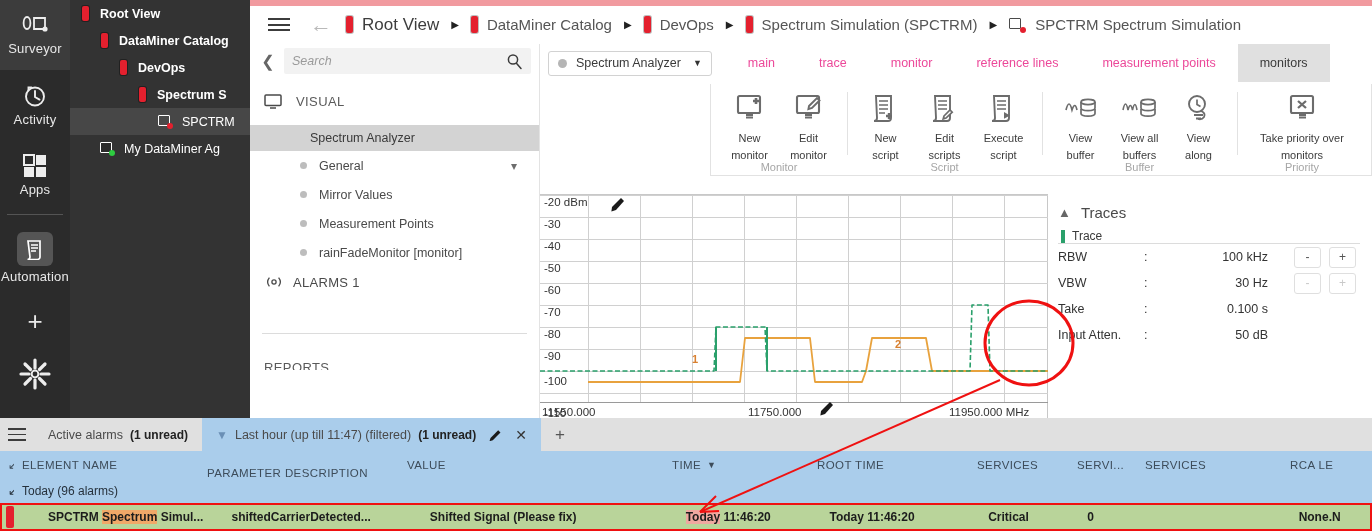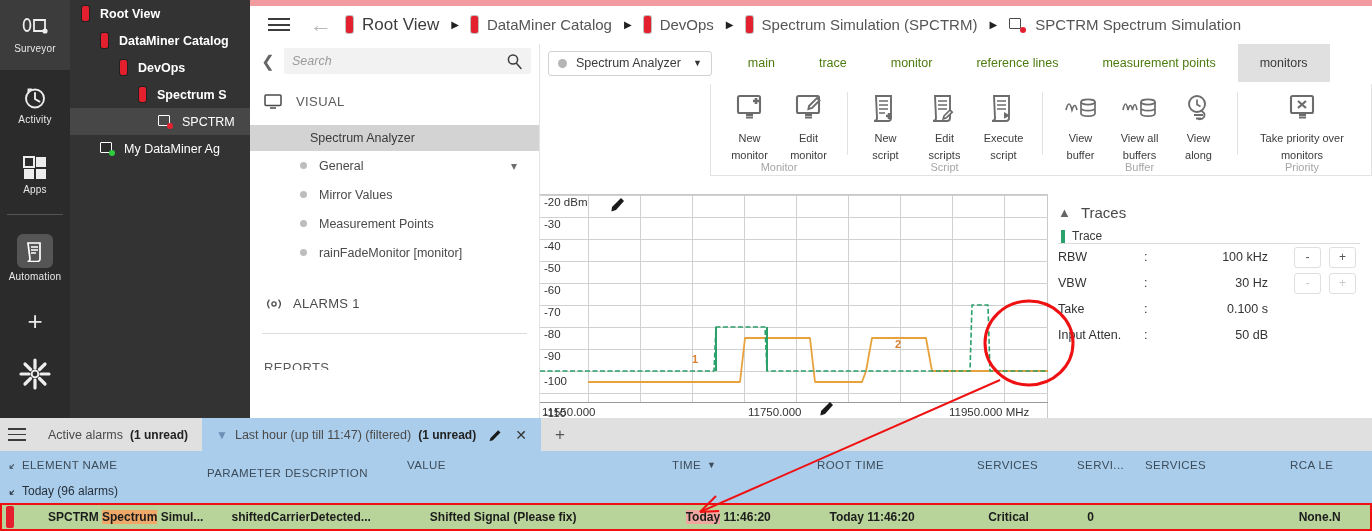--- a/index.html
+++ b/index.html
@@ -16,21 +16,21 @@
   #rail {
     position:absolute; left:0; top:0; width:70px; height:418px;
     background:#2b2b2b; z-index:40;
   }
   .rail-item {
     width:70px; height:70px;
     display:flex; flex-direction:column; align-items:center; justify-content:center;
     color:#e8e8e8; gap:3px;
   }
   .rail-item.active { background:#3c3c3c; }
-  .rail-label { font-size:10px; letter-spacing:.2px; }
+  .rail-label { font-size:13px; letter-spacing:.2px; }
   .rail-sep { width:56px; height:1px; background:#545454; margin:4px auto 0; }
   .rail-plus { font-size:26px; font-weight:300; line-height:1; color:#e8e8e8; }
   .rail-ico svg { display:block; }
 
   
   #tree {
     position:absolute; left:70px; top:0; width:180px; height:418px;
     background:#333333; z-index:39; overflow:hidden;
   }
   .tree-row {
@@ -96,21 +96,21 @@
     background:#d3d3d3; height:26px; display:flex; align-items:center;
     padding-left:60px; color:#3a3a3a; font-size:12.5px;
   }
   .nav-item {
     height:29px; display:flex; align-items:center; gap:12px;
     padding-left:50px; color:#4a4a4a; font-size:12.5px;
   }
   .dot { width:7px; height:7px; border-radius:50%; background:#bdbdbd; flex:none; }
   .nav-chev { margin-left:auto; margin-right:22px; color:#6d6d6d; font-size:12px; }
   .alarms-row {
-    height:36px; display:flex; align-items:flex-end; gap:9px; padding-left:14px;
+    height:36px; display:flex; align-items:flex-start; gap:9px; padding-left:14px;
     color:#4a4a4a; font-size:13px; letter-spacing:.3px;
   }
   .nav-divider { margin:22px 12px 0; border-top:1px solid #dcdcdc; }
   .reports-clip {
     padding-left:14px; color:#5a5a5a; font-size:13px; letter-spacing:.4px;
     margin-top:26px; height:10px; overflow:hidden;
   }
 
   
   #main {
@@ -120,21 +120,21 @@
   .tabs-row { height:38px; display:flex; align-items:center; }
   .analyzer-pill {
     margin-left:8px; height:25px; border:1px solid #d2d2d2; border-radius:3px;
     display:flex; align-items:center; gap:9px; padding:0 9px; background:#fff;
     font-size:12.5px; color:#3a3a3a; white-space:nowrap;
   }
   .pill-dot { width:9px; height:9px; border-radius:50%; background:#b5b5b5; }
   .pill-caret { font-size:9px; color:#333; margin-left:3px; }
   .tabstrip { display:flex; align-items:stretch; height:38px; margin-left:14px; flex:1; }
   .tab {
-    display:flex; align-items:center; padding:0 22px; font-size:12.5px; color:#4d7c0f;
+    display:flex; align-items:center; padding:0 22px; font-size:12.5px; color:#ec4899;
     white-space:nowrap;
   }
   .tab.active { background:#e0e0e0; color:#3a3a3a; }
 
   
   .ribbon {
     position:relative; margin:2px 0 0 170px; height:92px;
     border:1px solid #e2e2e2; border-top:none; display:flex; align-items:stretch;
     background:#fff;
   }

